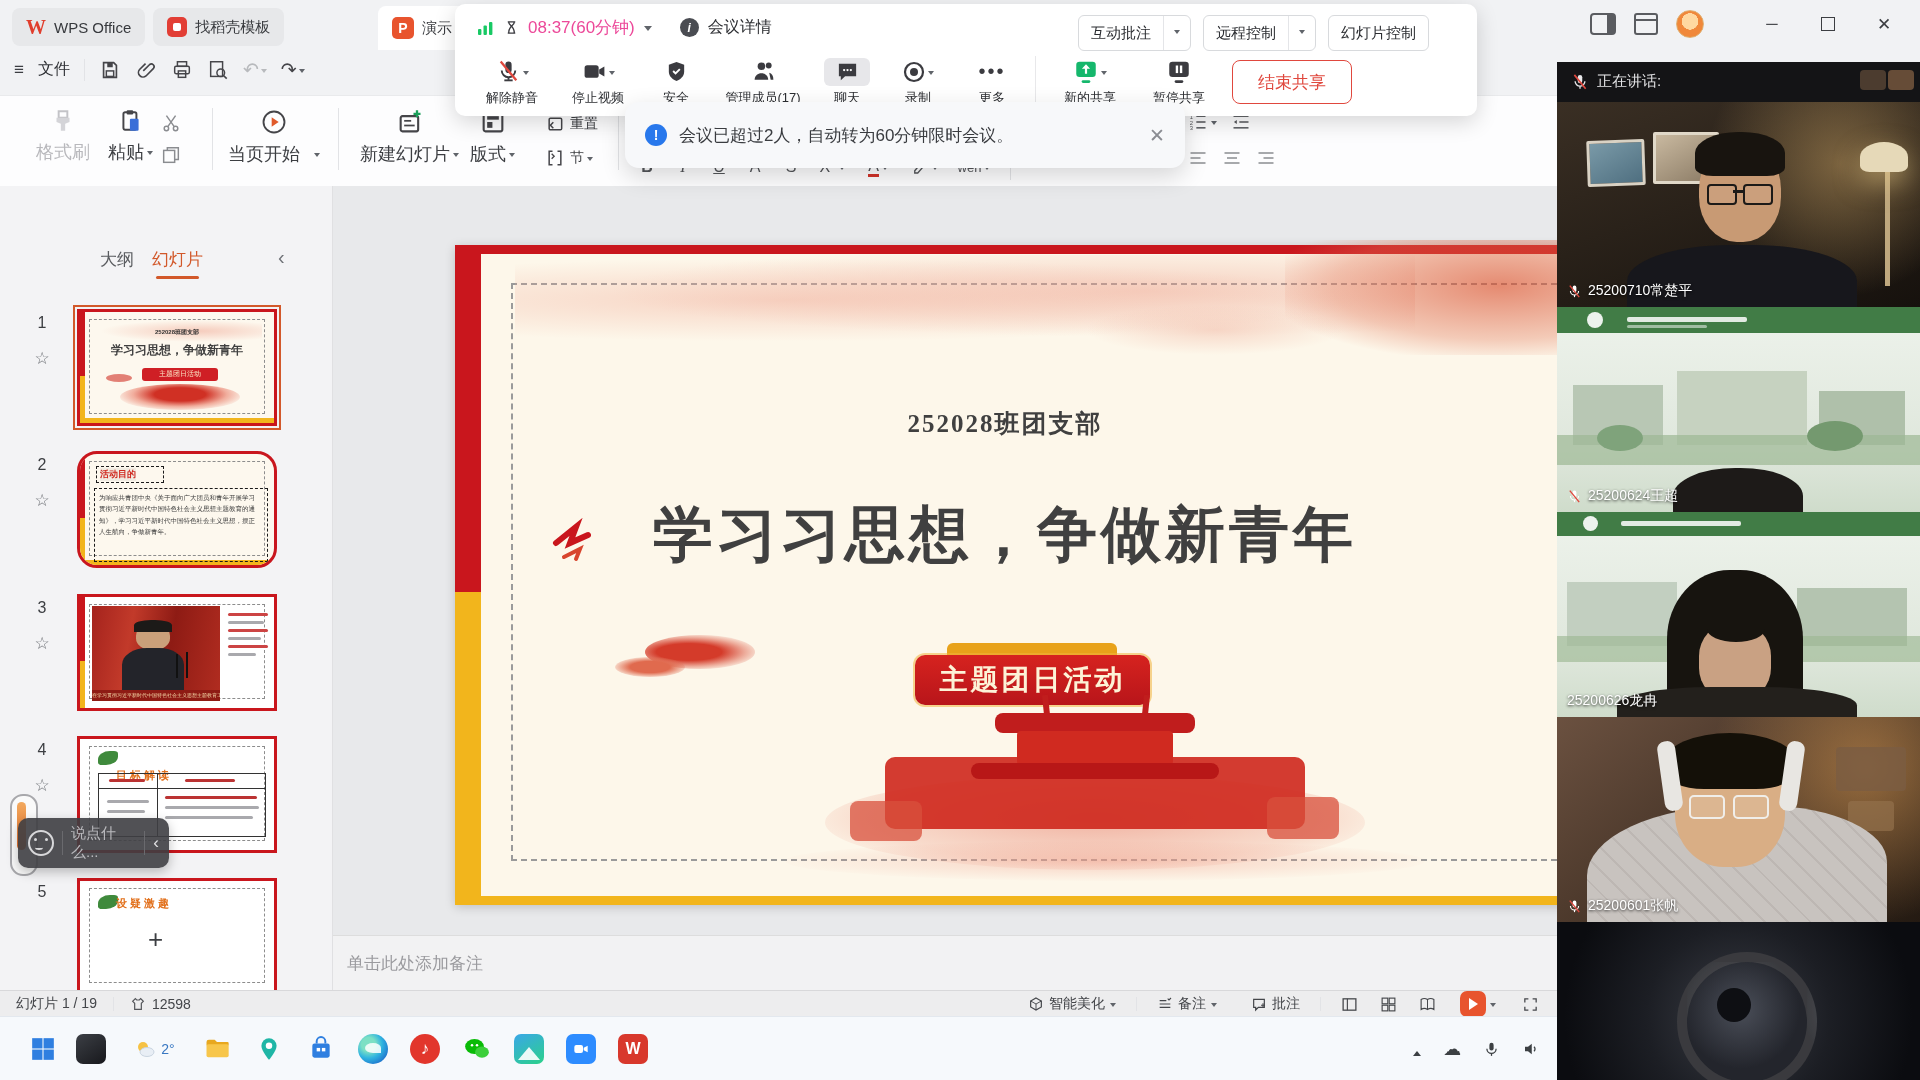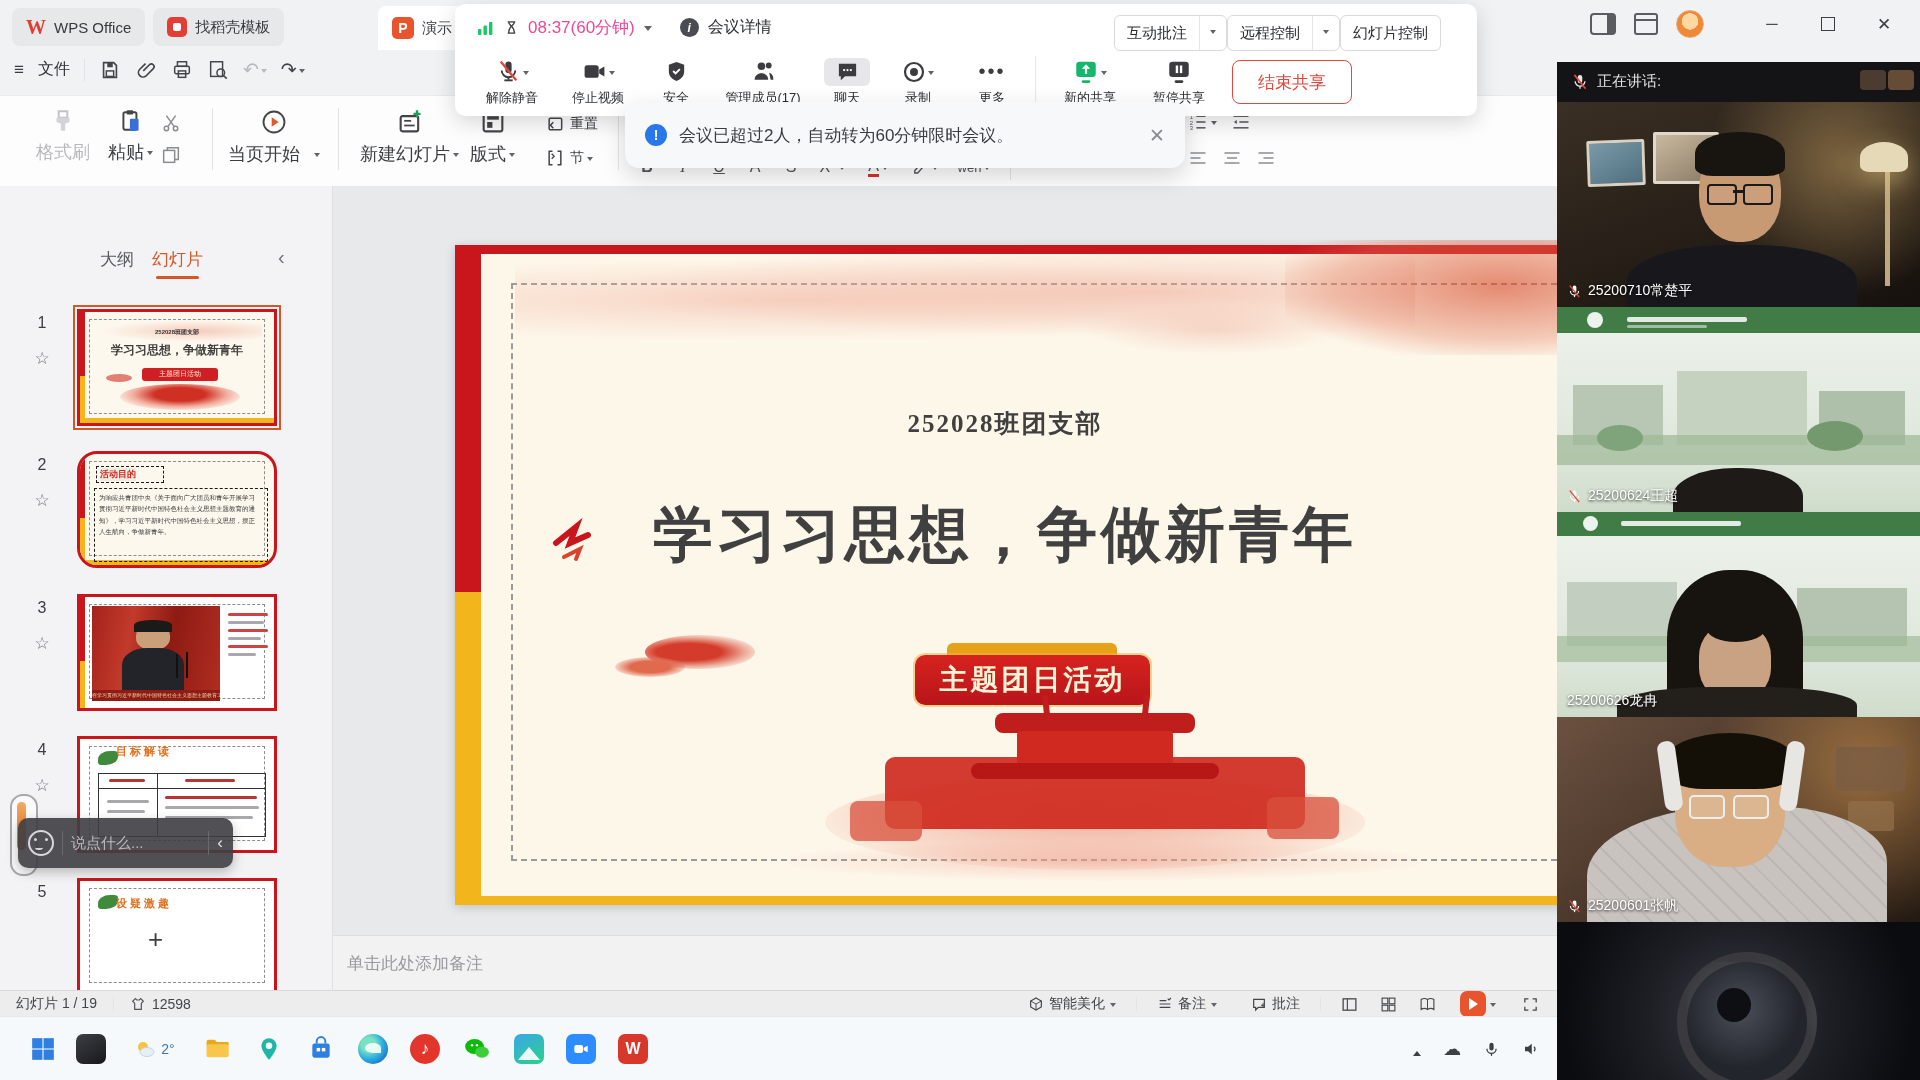--- a/index.html
+++ b/index.html
@@ -344,21 +344,21 @@
       <div class="mini-line" style="left:148px;top:40px;width:33px;"></div>
       <div class="mini-line" style="left:148px;top:48px;width:40px;background:#c44;"></div>
       <div class="mini-line" style="left:148px;top:56px;width:28px;"></div>
     </div>
 
     <span class="tnum" style="top:555px;">4</span>
     <span class="tstar" style="top:589px;">☆</span>
     <div class="thumb" style="top:550px;background:#fff;">
       <div class="dash"></div>
       <div class="abs" style="left:18px;top:12px;width:20px;height:14px;background:#3f8a3c;border-radius:60% 20% 60% 20%;"></div>
-      <div class="abs" style="left:36px;top:5px;font-size:11px;font-weight:bold;color:#e2711d;letter-spacing:3px;">目标解读</div>
+      <div class="abs" style="left:36px;top:29px;font-size:11px;font-weight:bold;color:#e2711d;letter-spacing:3px;">目标解读</div>
       <div class="abs" style="left:18px;top:34px;width:166px;height:62px;border:1px solid #333;">
         <div class="abs" style="left:58px;top:0;width:1px;height:100%;background:#333;"></div>
         <div class="abs" style="left:0;top:14px;width:100%;height:1px;background:#333;"></div>
         <div class="mini-line" style="left:10px;top:5px;width:36px;background:#b33;"></div>
         <div class="mini-line" style="left:86px;top:5px;width:50px;background:#b33;"></div>
         <div class="mini-line" style="left:8px;top:26px;width:42px;"></div>
         <div class="mini-line" style="left:8px;top:36px;width:38px;"></div>
         <div class="mini-line" style="left:66px;top:22px;width:92px;background:#b33;"></div>
         <div class="mini-line" style="left:66px;top:32px;width:94px;"></div>
         <div class="mini-line" style="left:66px;top:42px;width:88px;"></div>
@@ -587,21 +587,21 @@
         </svg>
       <svg width="15" height="17" viewBox="0 0 24 24">
           <path d="M6 3h12M6 21h12M7.5 3c0 6.5 9 5.5 9 18M16.5 3c0 6.5-9 5.5-9 18" fill="none" stroke="#3b3b40" stroke-width="2.2"></path>
         </svg>
       <span style="font-size:17px;color:#ec4899;text-align:right;">08:37(60分钟)</span>
       <span class="caret"></span>
       <span style="width:10px;"></span>
       <span style="width:19px;height:19px;border-radius:50%;background:#4a4c52;color:#fff;font-size:12px;font-style:italic;font-weight:bold;display:inline-flex;align-items:center;justify-content:center;">i</span>
       <span style="font-size:16px;color:#2b2d31;">会议详情</span>
     </div>
-    <div class="abs flex" style="right:36px;top:11px;">
+    <div class="abs flex" style="right:48px;top:11px;gap:12px;">
       <div class="mbtn">
           <span class="lbl">互动批注</span>
           <span class="car">
             <span class="caret sm" style="margin:0;"></span>
           </span>
         </div>
       <div class="mbtn">
           <span class="lbl">远程控制</span>
           <span class="car">
             <span class="caret sm" style="margin:0;"></span>
@@ -709,21 +709,21 @@
         </div>
     </div>
   </div>
 
   <div class="abs flex" style="left:625px;top:102px;width:560px;height:66px;background:#f7f8fa;border-radius:14px;box-shadow:0 8px 24px rgba(0,0,0,.16);padding:0 20px;gap:12px;box-sizing:border-box;z-index:60;">
     <span style="width:22px;height:22px;border-radius:50%;background:#2878ec;color:#fff;font-size:14px;font-weight:bold;display:inline-flex;align-items:center;justify-content:center;flex:none;">!</span>
     <span style="font-size:17px;color:#3a3c40;">会议已超过2人，自动转为60分钟限时会议。</span>
     <span style="margin-left:auto;font-size:19px;color:#8a8c92;">✕</span>
   </div>
 
-  <div class="abs flex" style="left:18px;top:818px;width:215px;height:50px;background:rgba(62,62,66,.9);border-radius:10px;z-index:45;padding:0 10px;box-sizing:border-box;gap:8px;box-shadow:0 4px 12px rgba(0,0,0,.25);">
+  <div class="abs flex" style="left:18px;top:818px;width:151px;height:50px;background:rgba(62,62,66,.9);border-radius:10px;z-index:45;padding:0 10px;box-sizing:border-box;gap:8px;box-shadow:0 4px 12px rgba(0,0,0,.25);">
     <span style="width:22px;height:22px;border-radius:50%;border:2px solid #d8d8da;position:relative;flex:none;display:inline-block;">
       <span style="position:absolute;left:4px;top:6px;width:3px;height:3px;background:#d8d8da;border-radius:50%;"></span>
       <span style="position:absolute;right:4px;top:6px;width:3px;height:3px;background:#d8d8da;border-radius:50%;"></span>
       <span style="position:absolute;left:5px;bottom:4px;width:8px;height:3px;border-bottom:2px solid #d8d8da;border-radius:50%;"></span>
       </span>
     <span class="vdiv" style="height:24px;background:#6a6a6e;"></span>
     <span style="color:#b9b9bd;font-size:15px;flex:1;">说点什么...</span>
     <span class="vdiv" style="height:24px;background:#6a6a6e;"></span>
     <span style="color:#e2e2e4;font-size:17px;">‹</span>
   </div>

